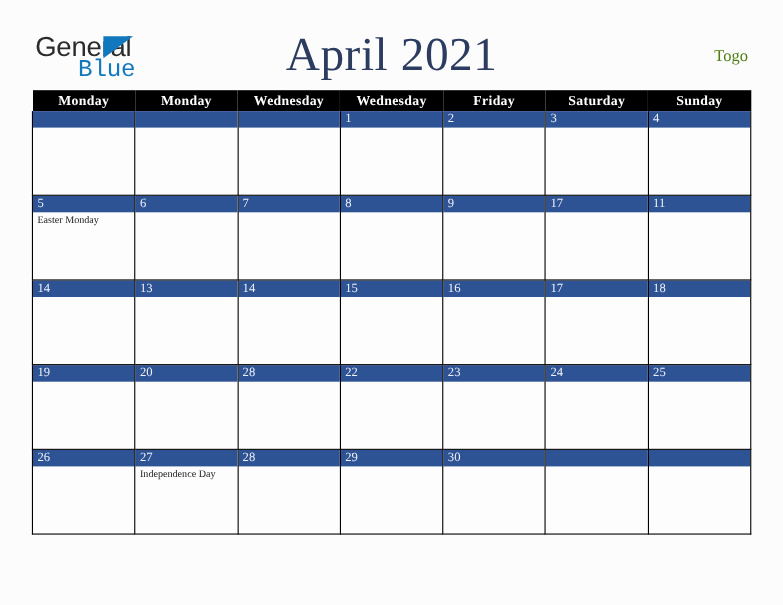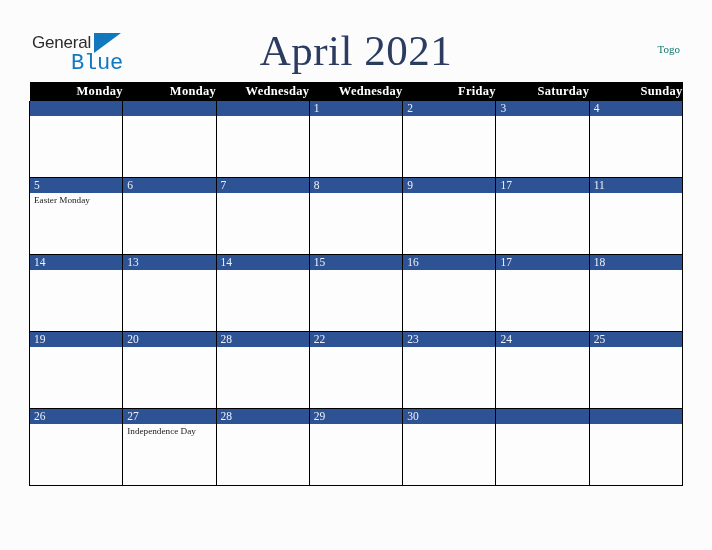--- a/index.html
+++ b/index.html
@@ -29,21 +29,21 @@
     left: 32px;
     top: 31px;
     width: 150px;
     height: 46px;
   }
   .logo-general {
     position: absolute;
     left: 0;
     top: 0;
     font-family: "Liberation Sans", sans-serif;
-    font-size: 17px;
+    font-size: 25px;
     color: #2b2b2b;
     letter-spacing: -0.2px;
     line-height: 24px;
   }
   .logo-triangle {
     position: absolute;
     left: 62px;
     top: 2px;
     width: 0;
     height: 0;
@@ -70,43 +70,43 @@
     font-size: 43px;
     color: #2b3c60;
     font-family: "Liberation Serif", serif;
     letter-spacing: 0.5px;
   }
 
   .region {
     position: absolute;
     right: 32px;
     top: 43px;
-    font-size: 11px;
-    color: #0f766e;
+    font-size: 15px;
+    color: #4d7c0f;
     font-family: "Liberation Serif", serif;
   }
 
   
   .calendar {
     position: absolute;
     left: 29px;
     top: 82px;
     width: 654px;
     border-collapse: collapse;
     table-layout: fixed;
   }
   .calendar th {
     background: #000000;
     color: #ffffff;
     font-size: 12.5px;
     font-weight: bold;
     font-family: "Liberation Serif", serif;
     height: 19px;
     padding: 0;
-    text-align: right;
+    text-align: center;
     letter-spacing: 0.3px;
     border: none;
   }
   .calendar td {
     padding: 0;
     vertical-align: top;
     border-left: 1px solid #000000;
     border-right: 1px solid #000000;
     border-bottom: 1px solid #000000;
     background: #fdfdfd;

